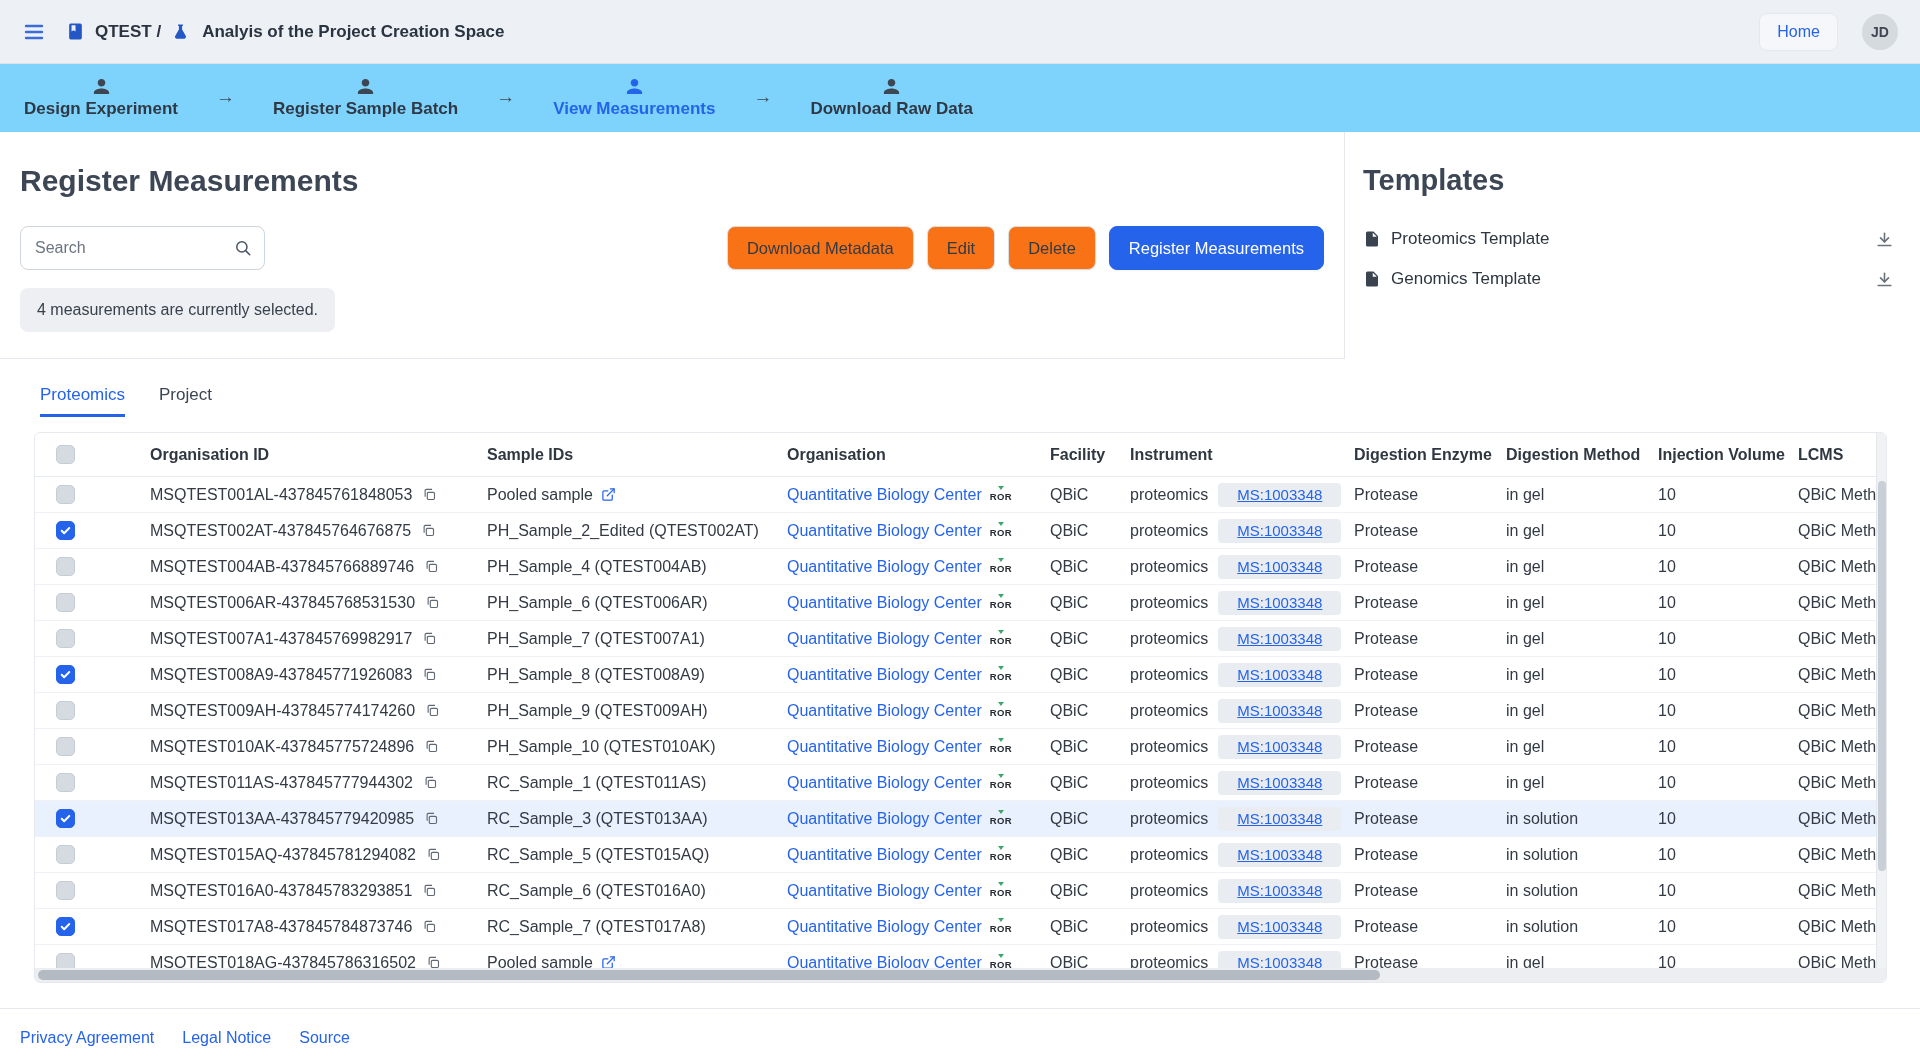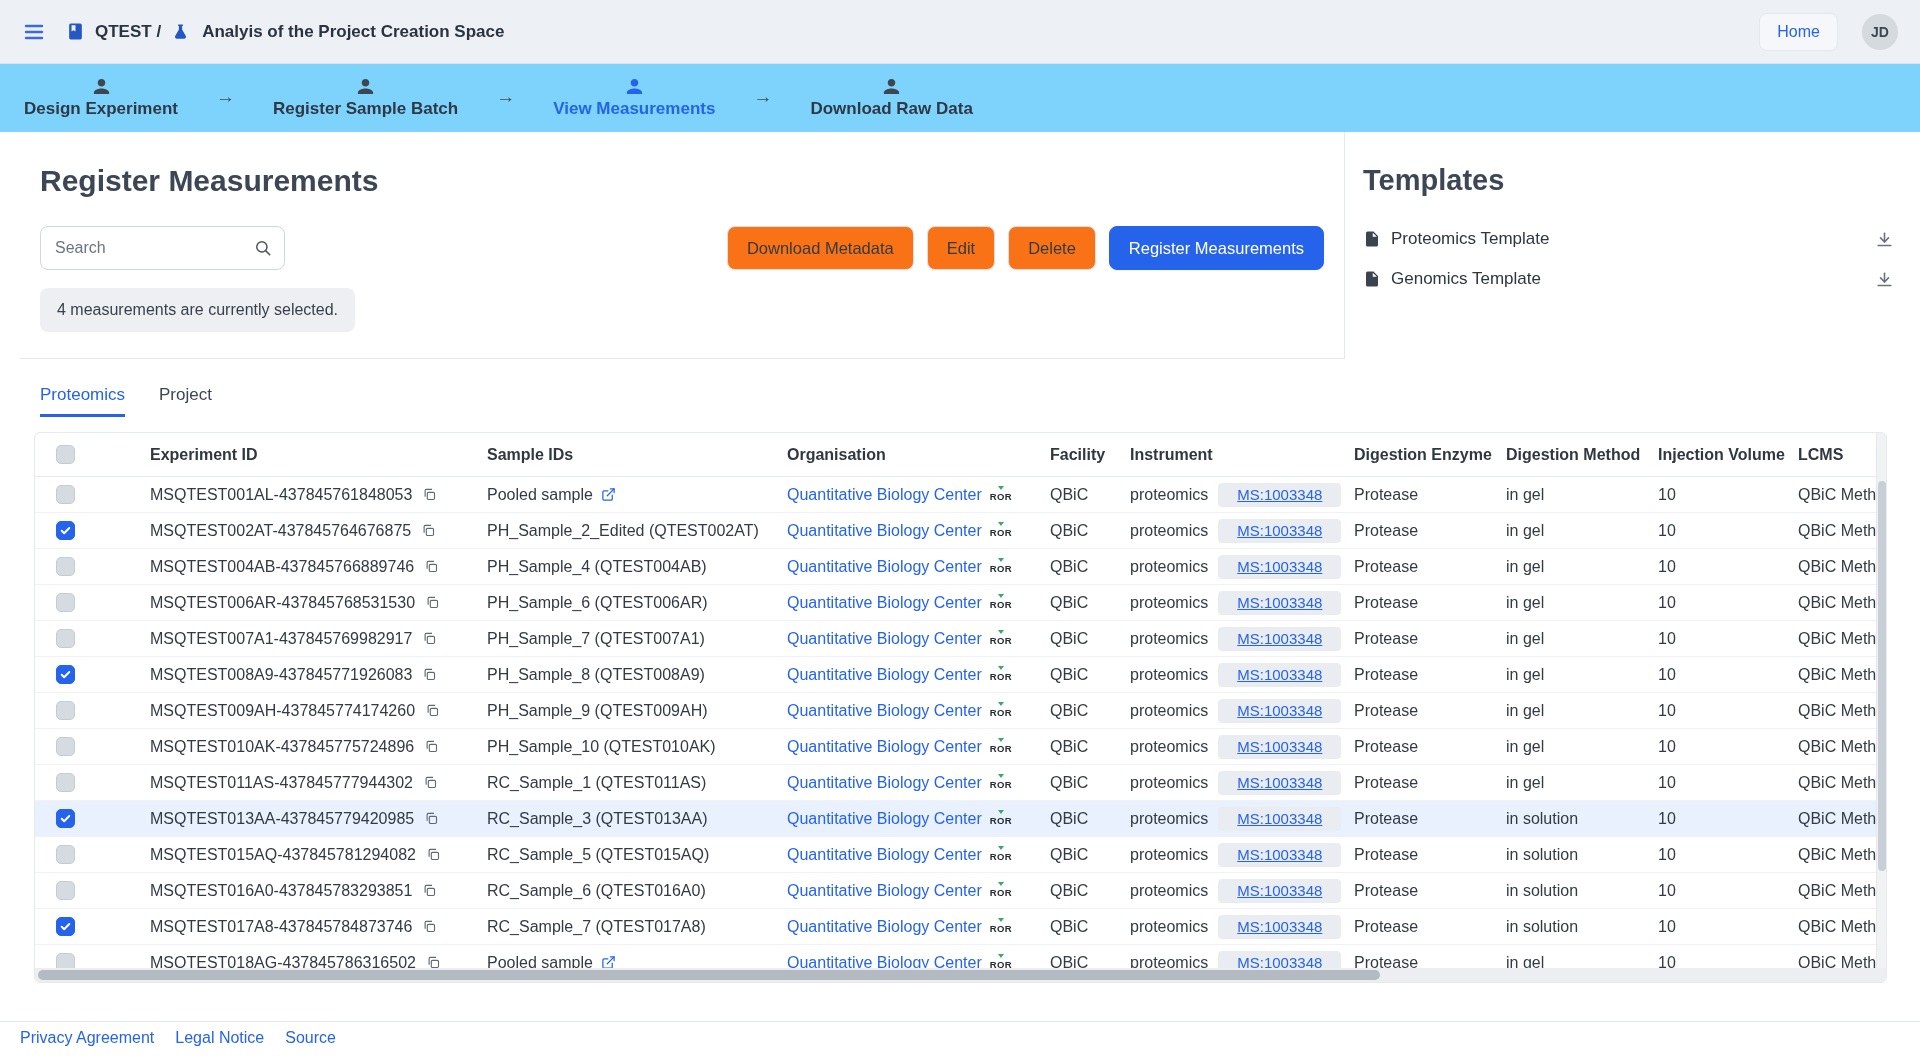--- a/index.html
+++ b/index.html
@@ -37,21 +37,21 @@
     height:68px; flex:0 0 68px; background:#7dd3fc;
     display:flex; align-items:center; padding:0 24px;
   }
   .step { display:flex; flex-direction:column; align-items:center; gap:3px; cursor:pointer; }
   .step .step-icon { width:19px; height:19px; color:#3d4754; }
   .step .step-label { font-size:17px; font-weight:600; color:#2f3844; white-space:nowrap; }
   .step.active .step-icon, .step.active .step-label { color:#2563eb; }
   .step-arrow { font-size:19px; color:#3f4854; margin:0 38px; padding-bottom:2px; }
 
   
-  .content-row { display:flex; align-items:stretch;padding-left:20px; }
+  .content-row { display:flex; align-items:stretch; }
   .left-col { flex:1; padding:0 20px 26px 20px; border-bottom:1px solid #e5e8ec; }
   .left-col h1 { margin-top:32px; font-size:30px; font-weight:700; color:#3c4654; }
   .controls { margin-top:28px; display:flex; align-items:center; justify-content:space-between; }
   .search-wrap { position:relative; width:245px; }
   .search-wrap input {
     width:100%; height:44px; border:1px solid #cfd6dd; border-radius:8px;
     padding:0 42px 0 14px; font-family:inherit; font-size:16px; color:#333a44; background:#fff;
   }
   .search-wrap input::placeholder { color:#6b7480; }
   .search-ico { position:absolute; right:13px; top:13px; width:18px; height:18px; color:#4a5460; cursor:pointer; }
@@ -124,22 +124,22 @@
   .vscroll { position:absolute; top:0; right:0; bottom:14px; width:10px;
              background:#f0f2f4; border-left:1px solid #e4e7eb; cursor:pointer; }
   .vthumb { position:absolute; top:48px; left:1px; width:8px; height:390px;
             background:#c9cfd6; border-radius:4px; cursor:pointer; }
   .hscroll { position:absolute; left:0; right:0; bottom:0; height:14px; background:#eceef1; cursor:pointer; }
   .hthumb { position:absolute; left:3px; top:2px; height:10px; width:72.5%;
             background:#b4bac2; border-radius:5px; cursor:pointer; }
 
   
   footer {
-    margin-top:auto; border-top:1px solid #e5e8ec; padding:7px 20px 16px;
-    display:flex; gap:21px;
+    margin-top:auto; border-top:1px solid #e5e8ec; padding:20px 20px 16px;
+    display:flex; gap:28px;
   }
   footer a { color:#2563eb; font-size:16px; text-decoration:none; cursor:pointer; }
 </style>
 </head>
 <body>
 
 <header class="topbar">
   <span class="menu-ico">
     <svg viewBox="0 0 24 24" fill="none" stroke="currentColor" stroke-width="2.4" stroke-linecap="round">
         <path d="M4 6h16M4 12h16M4 18h16"></path>
@@ -266,21 +266,21 @@
 <div class="tabs">
     <div class="tab active">Proteomics</div>
     <div class="tab">Project</div>
   </div>
 
 <div class="table-card">
   <div class="t-head">
       <div class="cell c-check">
         <span class="checkbox"></span>
       </div>
-      <div class="cell c-id">Experiment ID</div>
+      <div class="cell c-id">Organisation ID</div>
       <div class="cell c-sample">Sample IDs</div>
       <div class="cell c-org">Organisation</div>
       <div class="cell c-fac">Facility</div>
       <div class="cell c-inst">Instrument</div>
       <div class="cell c-enz">Digestion Enzyme</div>
       <div class="cell c-met">Digestion Method</div>
       <div class="cell c-vol">Injection Volume</div>
       <div class="cell c-lcms">LCMS</div>
     </div>
   <div class="t-body">

